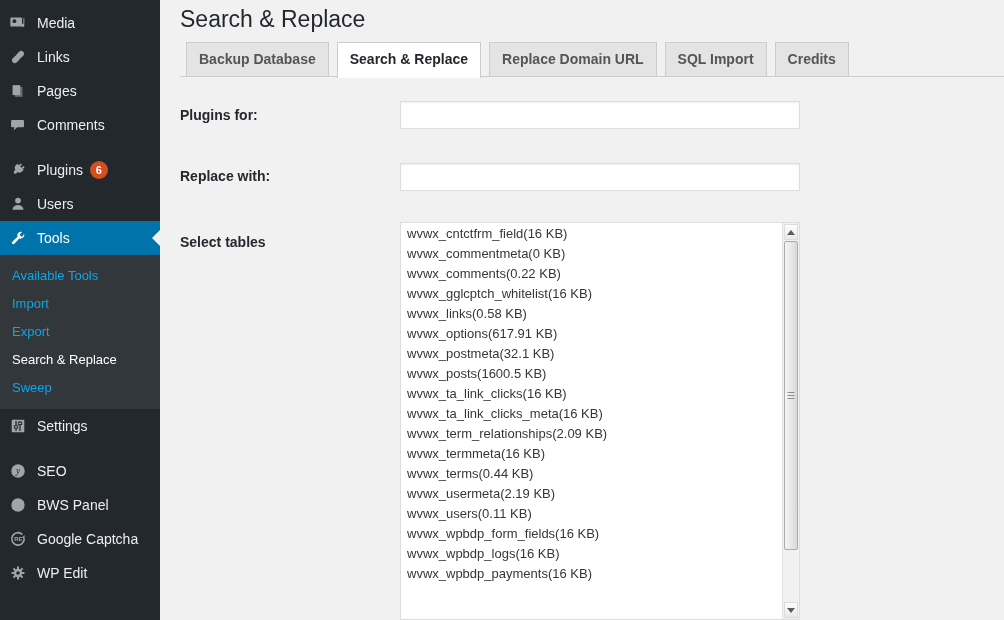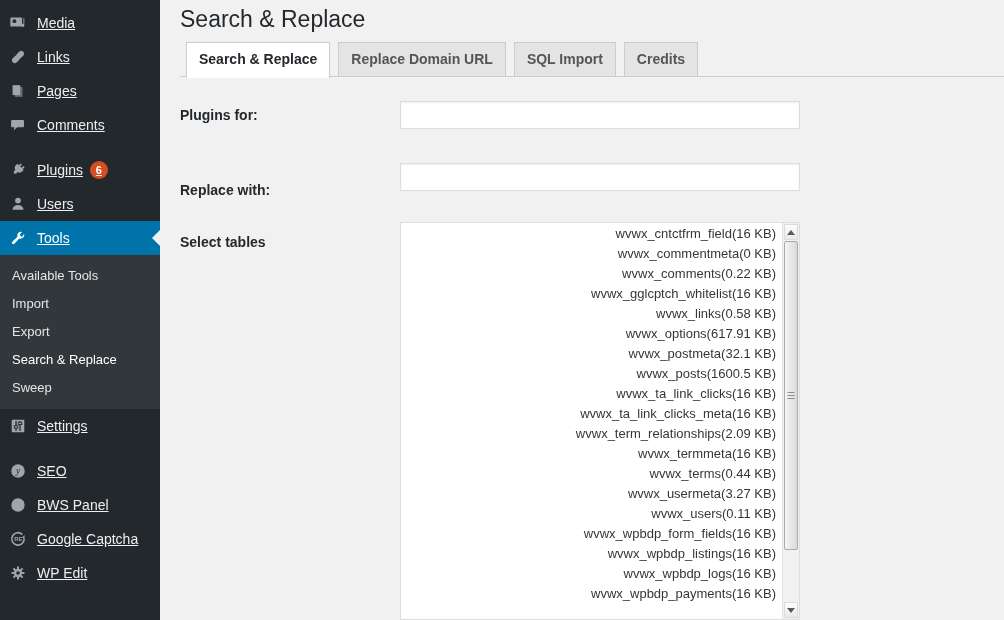--- a/index.html
+++ b/index.html
@@ -3,36 +3,36 @@
 <meta charset="utf-8">
 <style>
   * { margin:0; padding:0; box-sizing:border-box; }
   html,body { width:1004px; height:620px; overflow:hidden; background:#f1f1f1;
               font-family:"Liberation Sans", sans-serif; }
 
   
   .sidebar { position:absolute; left:0; top:0; width:160px; height:620px;
              background:#23282d; color:#eee; }
   .mi { position:relative; display:flex; align-items:center; height:34px;
-        font-size:14px; color:#eee; cursor:pointer;text-decoration:underline; }
+        font-size:14px; color:#eee; cursor:pointer; }
   .mi .ico { width:20px; height:20px; margin:0 9px 0 8px; color:#a0a5aa;
              display:inline-flex; align-items:center; justify-content:center; flex:0 0 20px; }
   .mi .ico svg { width:18px; height:18px; fill:currentColor; }
   .mi.active { background:#0073aa; color:#fff;text-align:right; }
   .mi.active .ico { color:#fff; }
   .mi.active::after { content:""; position:absolute; right:0; top:50%; margin-top:-8px;
                       border:8px solid transparent; border-right-color:#f1f1f1; }
   .badge { display:inline-block; margin-left:7px; min-width:18px; height:18px;
            background:#d54e21; color:#fff; border-radius:9px; font-size:11px;
            line-height:18px; text-align:center; padding:0 5px; font-weight:600; }
   .sep { height:11px; }
   .spacer-top { height:6px; }
   .submenu { background:#32373c; padding:7px 0; }
   .smi { display:block; height:28px; line-height:28px; padding-left:12px;
-         font-size:13px; color:#e5e5e5; cursor:pointer; }
+         font-size:13px; color:#0ea5e9; cursor:pointer; }
   .smi.current { color:#fff; }
 
   
   .content { position:absolute; left:160px; top:0; width:844px; height:620px; }
   .page-title { position:absolute; left:20px; top:4px; font-size:23px; font-weight:400;
                 color:#23282d; line-height:30px; }
 
   .tabs { position:absolute; left:20px; right:0; top:42px; height:35px;
           border-bottom:1px solid #ccc; display:flex; align-items:flex-start; }
   .tab { height:35px; line-height:33px; border:1px solid #ccc; background:#e4e4e4;
@@ -42,21 +42,21 @@
   .tab.active { background:#fff; color:#23282d; height:36px; border-bottom:none;
                 position:relative; z-index:2; }
 
   .frm-label { position:absolute; left:20px; font-size:14px; font-weight:600;
                color:#23282d; }
   .txt { position:absolute; left:240px; width:400px; height:28px; background:#fff;
          border:1px solid #ddd; box-shadow:inset 0 1px 2px rgba(0,0,0,.07);
          font-size:14px; padding:0 8px; font-family:"Liberation Sans",sans-serif; color:#32373c; }
 
   .tables-box { position:absolute; left:240px; top:222px; width:400px; height:398px;
-                background:#fff; border:1px solid #ddd; overflow:hidden;text-align:right; }
+                background:#fff; border:1px solid #ddd; overflow:hidden; }
   .tables-list { position:absolute; left:0; top:1px; right:17px; bottom:0; }
   .opt { height:20px; line-height:20px; font-size:13px; color:#32373c; padding:0 6px;
          white-space:nowrap; overflow:hidden; cursor:default; }
 
   
   .sb { position:absolute; right:0; top:0; bottom:0; width:17px; background:#f1f1f1;
         border-left:1px solid #e3e3e3; }
   .sb-btn { position:absolute; left:1px; right:1px; height:16px;
             background:linear-gradient(#fdfdfd,#e9e9e9); border:1px solid #dcdcdc;
             display:flex; align-items:center; justify-content:center; cursor:pointer; }
@@ -211,30 +211,31 @@
         </svg>
     </span>
     <span>WP Edit</span>
   </div>
 </div>
 
 <div class="content">
   <h1 class="page-title">Search &amp; Replace</h1>
 
   <div class="tabs">
+    <span class="tab">Backup Database</span>
     <span class="tab active">Search &amp; Replace</span>
     <span class="tab">Replace Domain URL</span>
     <span class="tab">SQL Import</span>
     <span class="tab">Credits</span>
   </div>
 
   <label class="frm-label" style="top:107px;">Plugins for:</label>
   <input class="txt" style="top: 101px;" type="text" value="">
 
-  <label class="frm-label" style="top:182px;text-align:center;">Replace with:</label>
+  <label class="frm-label" style="top:168px;text-align:center;">Replace with:</label>
   <input class="txt" style="top: 163px;" type="text" value="">
 
   <label class="frm-label" style="top:234px;">Select tables</label>
 
   <div class="tables-box">
     <div class="tables-list">
 
         <div class="opt">wvwx_cntctfrm_field(16 KB)</div>
 
         <div class="opt">wvwx_commentmeta(0 KB)</div>
@@ -255,27 +256,26 @@
 
         <div class="opt">wvwx_ta_link_clicks_meta(16 KB)</div>
 
         <div class="opt">wvwx_term_relationships(2.09 KB)</div>
 
 
         <div class="opt">wvwx_termmeta(16 KB)</div>
 
         <div class="opt">wvwx_terms(0.44 KB)</div>
 
-        <div class="opt">wvwx_usermeta(3.27 KB)</div>
+        <div class="opt">wvwx_usermeta(2.19 KB)</div>
 
         <div class="opt">wvwx_users(0.11 KB)</div>
 
         <div class="opt">wvwx_wpbdp_form_fields(16 KB)</div>
 
-        <div class="opt">wvwx_wpbdp_listings(16 KB)</div>
 
         <div class="opt">wvwx_wpbdp_logs(16 KB)</div>
 
         <div class="opt">wvwx_wpbdp_payments(16 KB)</div>
       </div>
     <div class="sb">
       <div class="sb-btn up">
           <span class="tri-up"></span>
         </div>
       <div class="sb-thumb">

